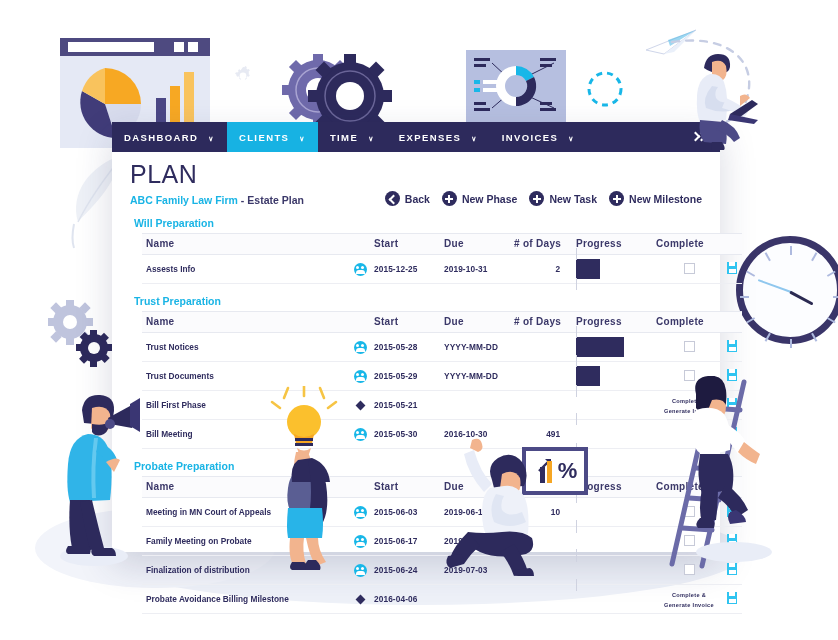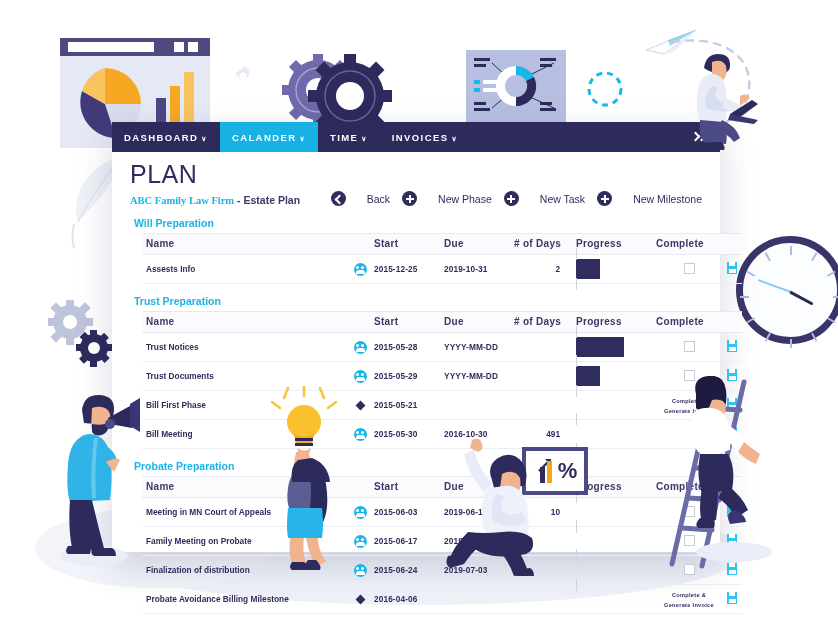--- a/index.html
+++ b/index.html
@@ -54,44 +54,44 @@
 
   
   .window{
     position:absolute;left:112px;top:122px;width:608px;height:430px;
     background:#ffffff;
     box-shadow:0 14px 34px rgba(40,45,90,.18);
   }
   
   .nav{display:flex;align-items:stretch;height:30px;background:#2d2a5c;position:relative;}
   .nav .navitem{
-    display:flex;align-items:center;gap:3px;color:#fff;
+    display:flex;align-items:center;gap:10px;color:#fff;
     font-size:9.5px;font-weight:bold;letter-spacing:1.4px;
     padding:0 12px;white-space:nowrap;
   }
   .nav .navitem.active{background:#17b2e3;}
   .nav .caret{font-size:7px;line-height:1;transform:translateY(1px);}
   .nav .more{
     margin-left:auto;display:flex;align-items:center;padding-right:12px;color:#fff;
   }
   .chev2{display:inline-block;width:16px;height:11px;position:relative;}
   .chev2 i{position:absolute;top:0;width:7px;height:11px;}
   .chev2 i:before{content:"";position:absolute;left:0;top:1px;width:5px;height:5px;
     border-top:2px solid #fff;border-right:2px solid #fff;transform:rotate(45deg);}
   .chev2 i:nth-child(1){left:0}
   .chev2 i:nth-child(2){left:6px}
 
   
   .wbody{padding:0 18px;}
   .headrow{display:flex;align-items:flex-end;padding-top:10px;}
   .title{font-size:25px;color:#2f2c5e;letter-spacing:.5px;font-weight:400;line-height:1;}
   .subtitle{margin-top:7px;font-size:10.5px;font-weight:bold;color:#3b3869;}
-  .subtitle .firm{color:#19b4e5;font-family:Liberation Serif, serif;}
+  .subtitle .firm{color:#19b4e5;}
   .actions{margin-left:auto;display:flex;align-items:center;gap:12px;padding-top:8px;}
-  .action{display:flex;align-items:center;gap:21px;font-size:10.5px;font-weight:normal;color:#2f2c5e;white-space:nowrap;}
+  .action{display:flex;align-items:center;gap:5px;font-size:10.5px;font-weight:bold;color:#2f2c5e;white-space:nowrap;}
   .circ{width:15px;height:15px;border-radius:50%;background:#2f2c5e;position:relative;flex:0 0 auto;}
   .circ.plus:before{content:"";position:absolute;left:6.5px;top:3.5px;width:2px;height:8px;background:#fff;}
   .circ.plus:after{content:"";position:absolute;left:3.5px;top:6.5px;width:8px;height:2px;background:#fff;}
   .circ.back:before{content:"";position:absolute;left:5px;top:4.5px;width:5px;height:5px;
     border-left:2px solid #fff;border-bottom:2px solid #fff;transform:rotate(45deg);}
 
   
   .phase{margin-top:9px;}
   .phase-title{font-size:10.5px;font-weight:bold;color:#19b4e5;padding:2px 0 4px 4px;}
   table.plan{width:100%;border-collapse:collapse;table-layout:fixed;margin-left:12px;}
@@ -308,25 +308,29 @@
   </svg>
 
   <div class="window">
 
     <div class="nav">
       <div class="navitem">
         <span>DASHBOARD</span>
         <span class="caret">∨</span>
       </div>
       <div class="navitem active">
-        <span>CALANDER</span>
+        <span>CLIENTS</span>
         <span class="caret">∨</span>
       </div>
       <div class="navitem">
         <span>TIME</span>
+        <span class="caret">∨</span>
+      </div>
+      <div class="navitem">
+        <span>EXPENSES</span>
         <span class="caret">∨</span>
       </div>
       <div class="navitem">
         <span>INVOICES</span>
         <span class="caret">∨</span>
       </div>
       <div class="more">
         <span class="chev2">
             <i></i>
             <i></i>

